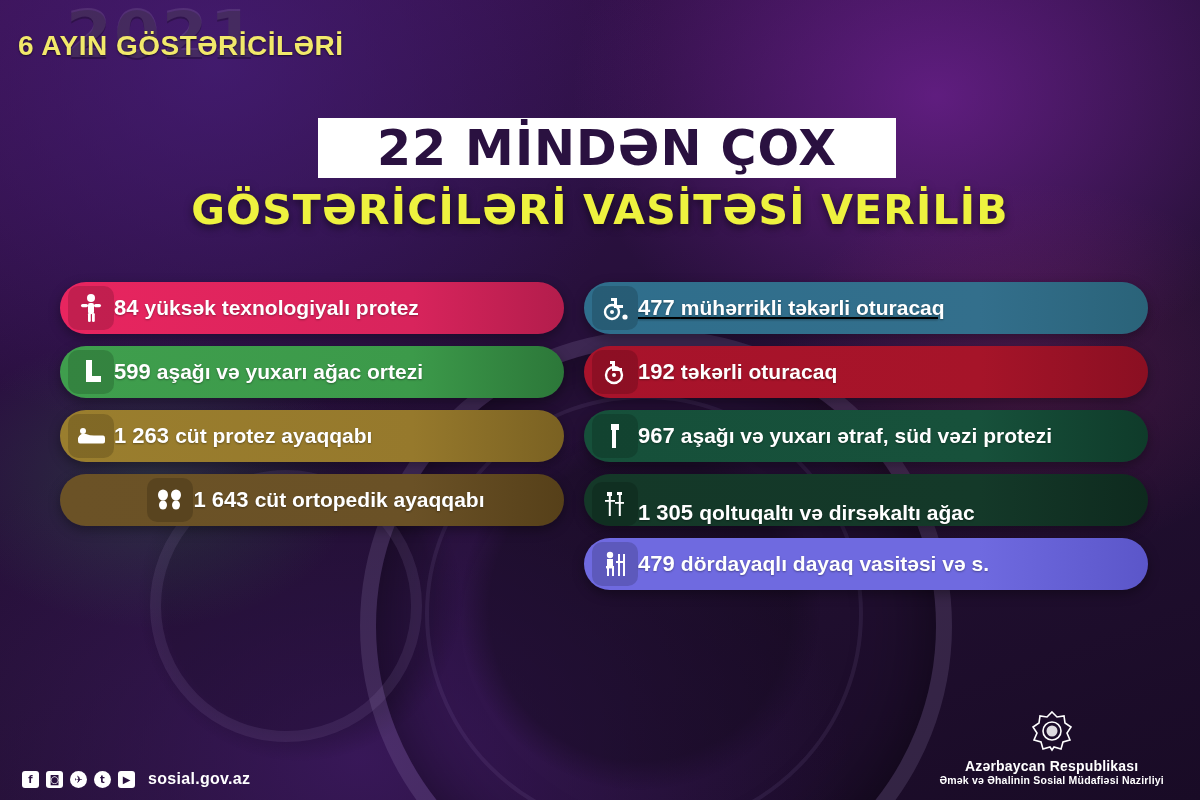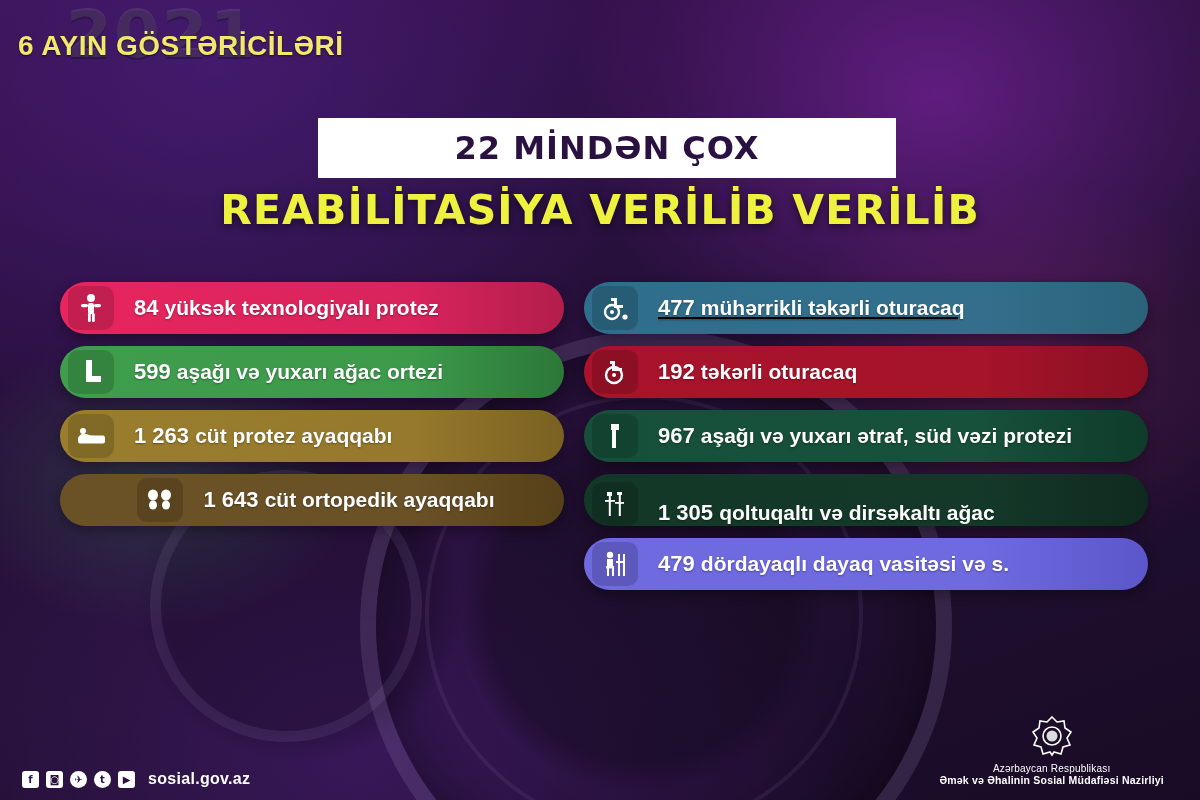--- a/index.html
+++ b/index.html
@@ -108,21 +108,21 @@
     right: -0px; top: 0;
     width: 0; height: 0;
   }
   .headline-top {
     position: absolute;
     left: 0; right: 0; top: 0; bottom: 0;
     display: flex;
     align-items: center;
     justify-content: center;
     color: #2a1140;
-    font-size: 32px;
+    font-size: 49px;
     font-weight: bold;
     letter-spacing: 1px;
     font-family: "DejaVu Sans", sans-serif;
   }
   .headline-sub {
     position: absolute;
     left: 0;
     right: 0;
     top: 186px;
     text-align: center;
@@ -161,21 +161,21 @@
     height: 44px;
     min-width: 46px;
     margin-left: 4px;
     border-radius: 10px;
     display: flex;
     align-items: center;
     justify-content: center;
     background: rgba(0,0,0,0.16);
   }
   .pill .txt {
-    margin-left: 20px;
+    margin-left: 0;
     color: #ffffff;
     font-size: 21px;
     font-weight: bold;
     white-space: nowrap;
     text-shadow: 0 1px 2px rgba(0,0,0,0.35);
   }
   .pill .txt .num { font-size: 22px; }
   svg { display: block; }
 
   
@@ -212,42 +212,42 @@
     right: 36px;
     bottom: 14px;
     text-align: center;
     color: #ffffff;
   }
   .ministry .emblem {
     margin: 0 auto 5px auto;
     width: 44px; height: 44px;
     display: flex; align-items: center; justify-content: center;
   }
-  .ministry .m1 { font-size: 10px; font-weight: normal; letter-spacing: 0.2px; }
+  .ministry .m1 { font-size: 14px; font-weight: bold; letter-spacing: 0.2px; }
   .ministry .m2 { font-size: 10.5px; font-weight: bold; letter-spacing: 0.2px; }
 </style>
 </head>
 <body>
 
 <div id="poster">
 
   <div class="bg-photo"></div>
   <div class="bg-glow-green"></div>
   <div class="bg-glow-pink"></div>
   <div class="bg-wheel wheel-big"></div>
   <div class="bg-wheel wheel-big2"></div>
   <div class="bg-wheel wheel-small"></div>
 
   <div class="year">2021</div>
   <div class="period">6 AYIN GÖSTƏRİCİLƏRİ</div>
 
   <div class="headline-banner">
     <div class="headline-top">22 MİNDƏN ÇOX</div>
   </div>
-  <div class="headline-sub">REABİLİTASİYA VERİLİB VERİLİB</div>
+  <div class="headline-sub">GÖSTƏRİCİLƏRİ VASİTƏSİ VERİLİB</div>
 
   <div class="columns">
 
     <div class="col left">
 
       <div class="pill" style="background:linear-gradient(90deg,#e8255f,#d8245c 70%,#b31d4c);width:500px;">
         <div class="icon-wrap">
           <svg width="28" height="30" viewBox="0 0 28 30">
             <circle cx="14" cy="5" r="4" fill="#fff"></circle>
             <rect x="11" y="10" width="6" height="11" rx="2" fill="#fff"></rect>

